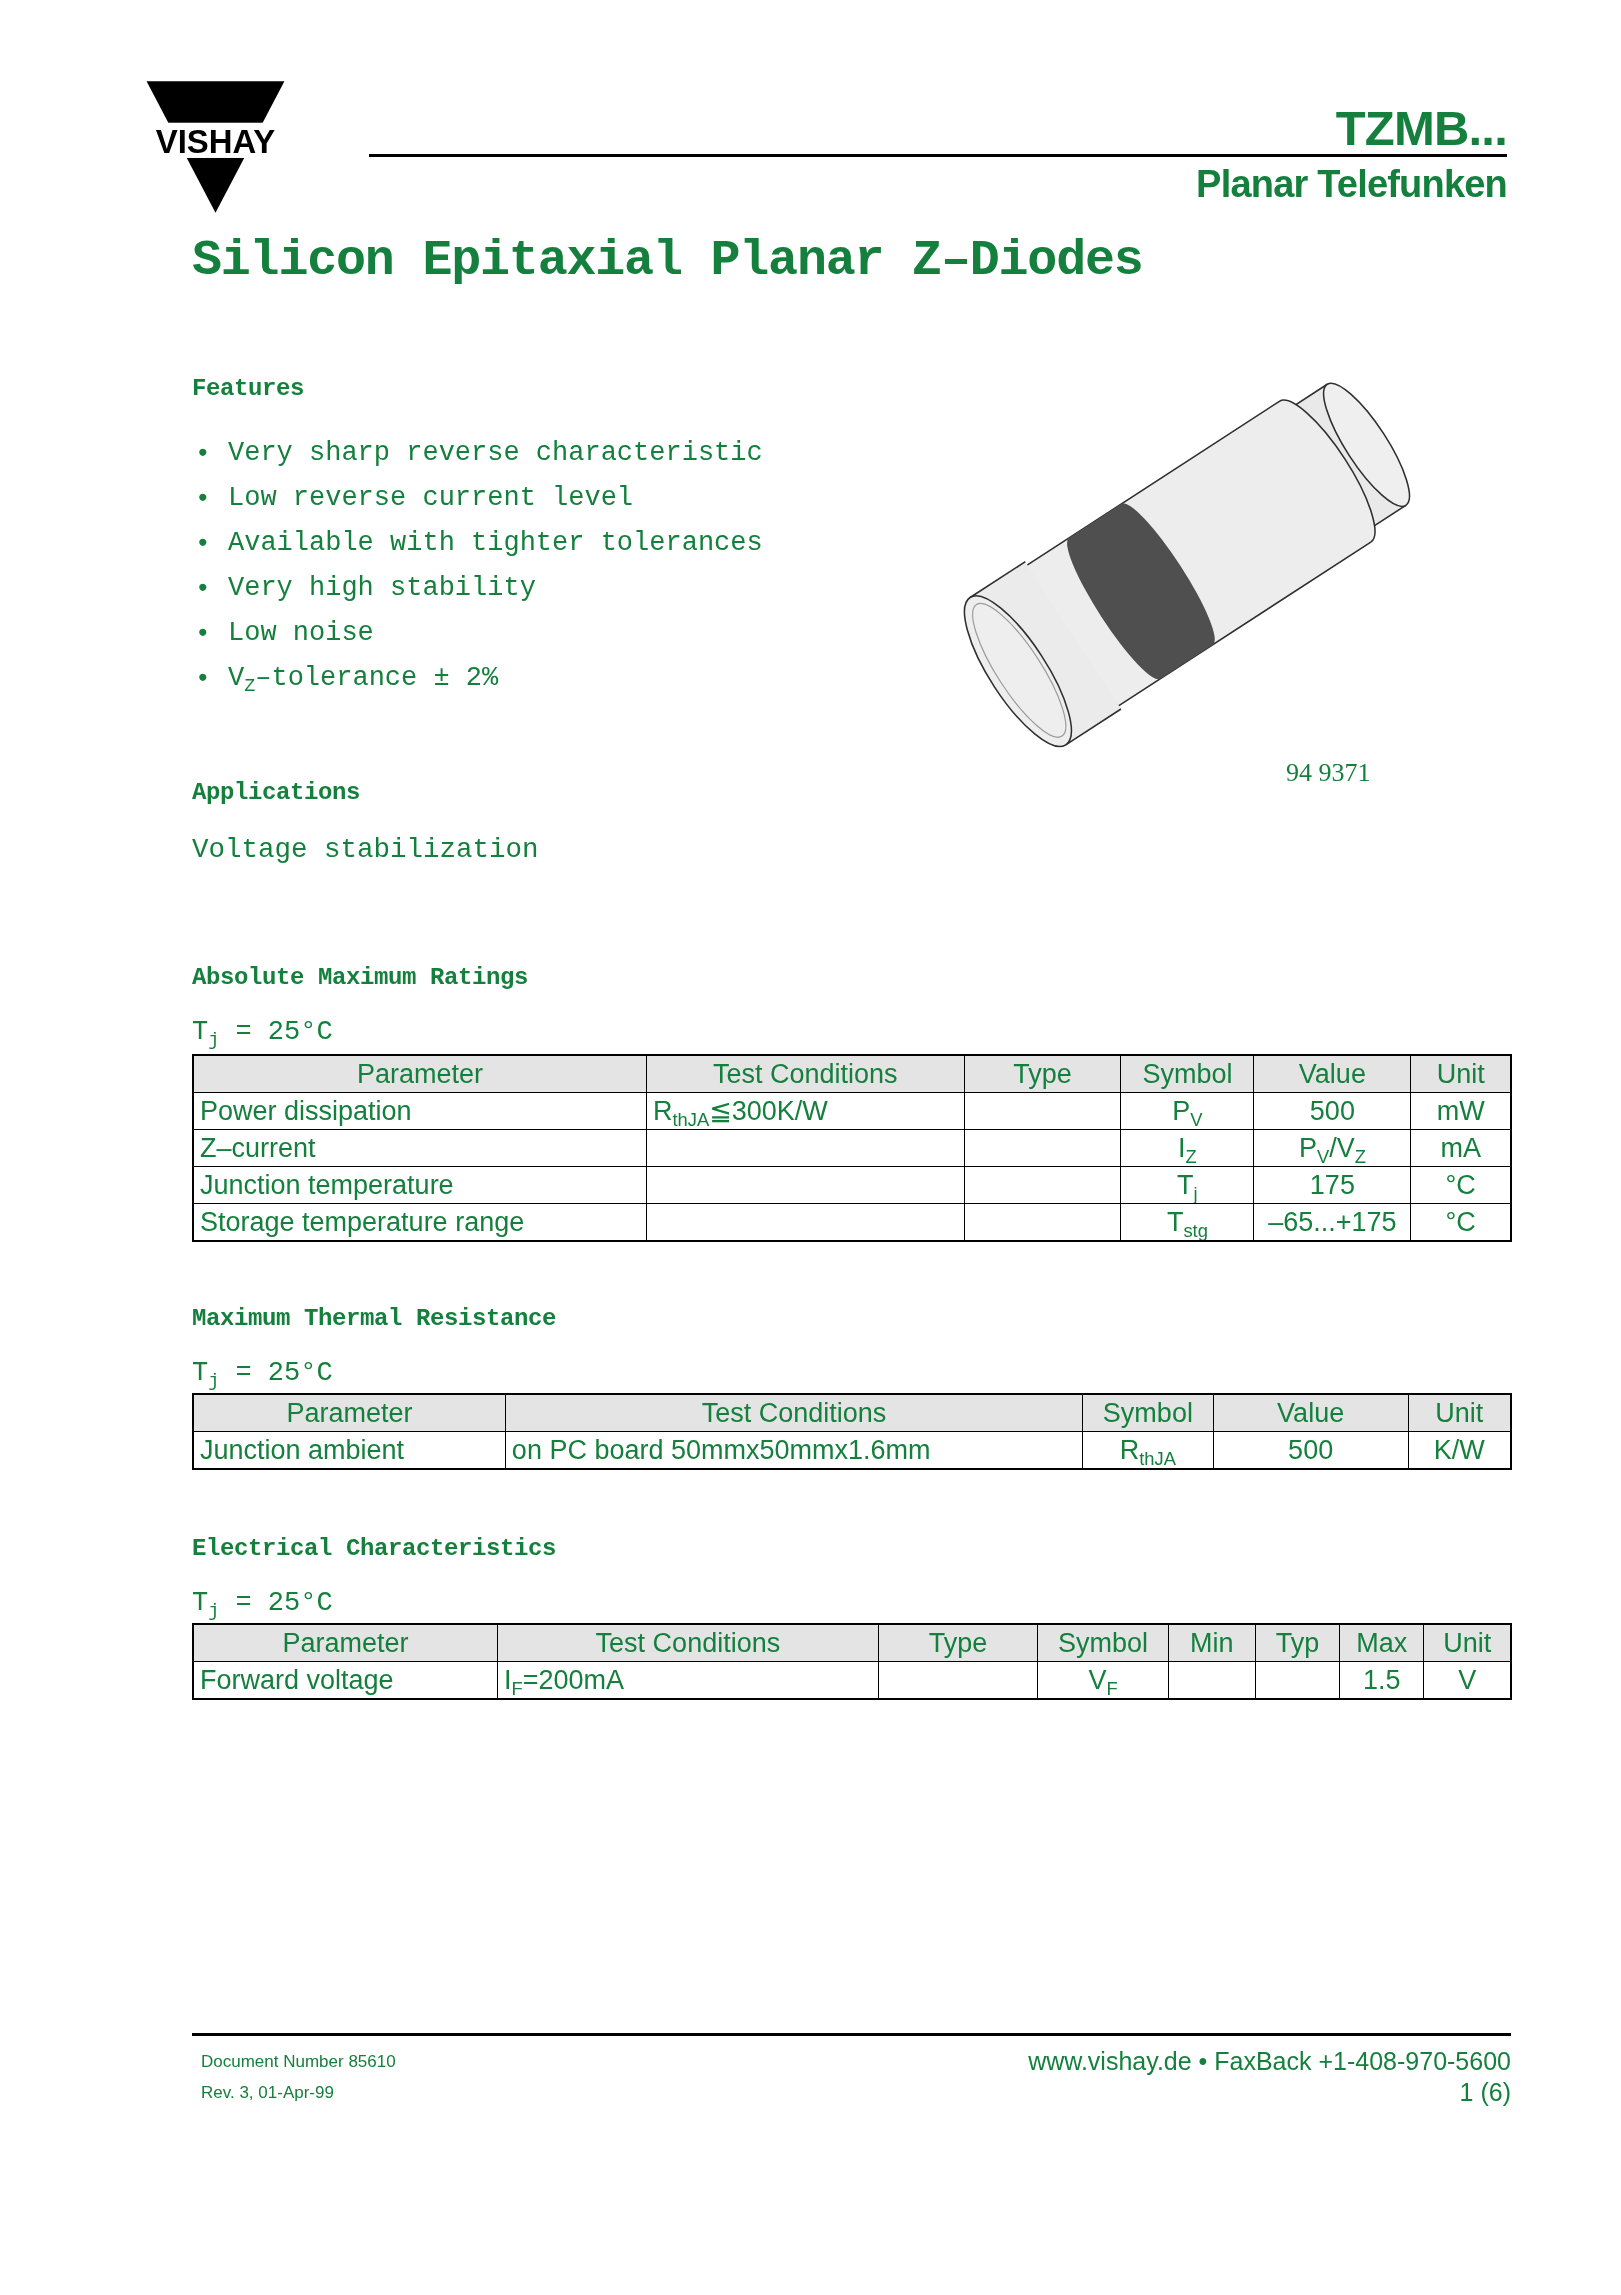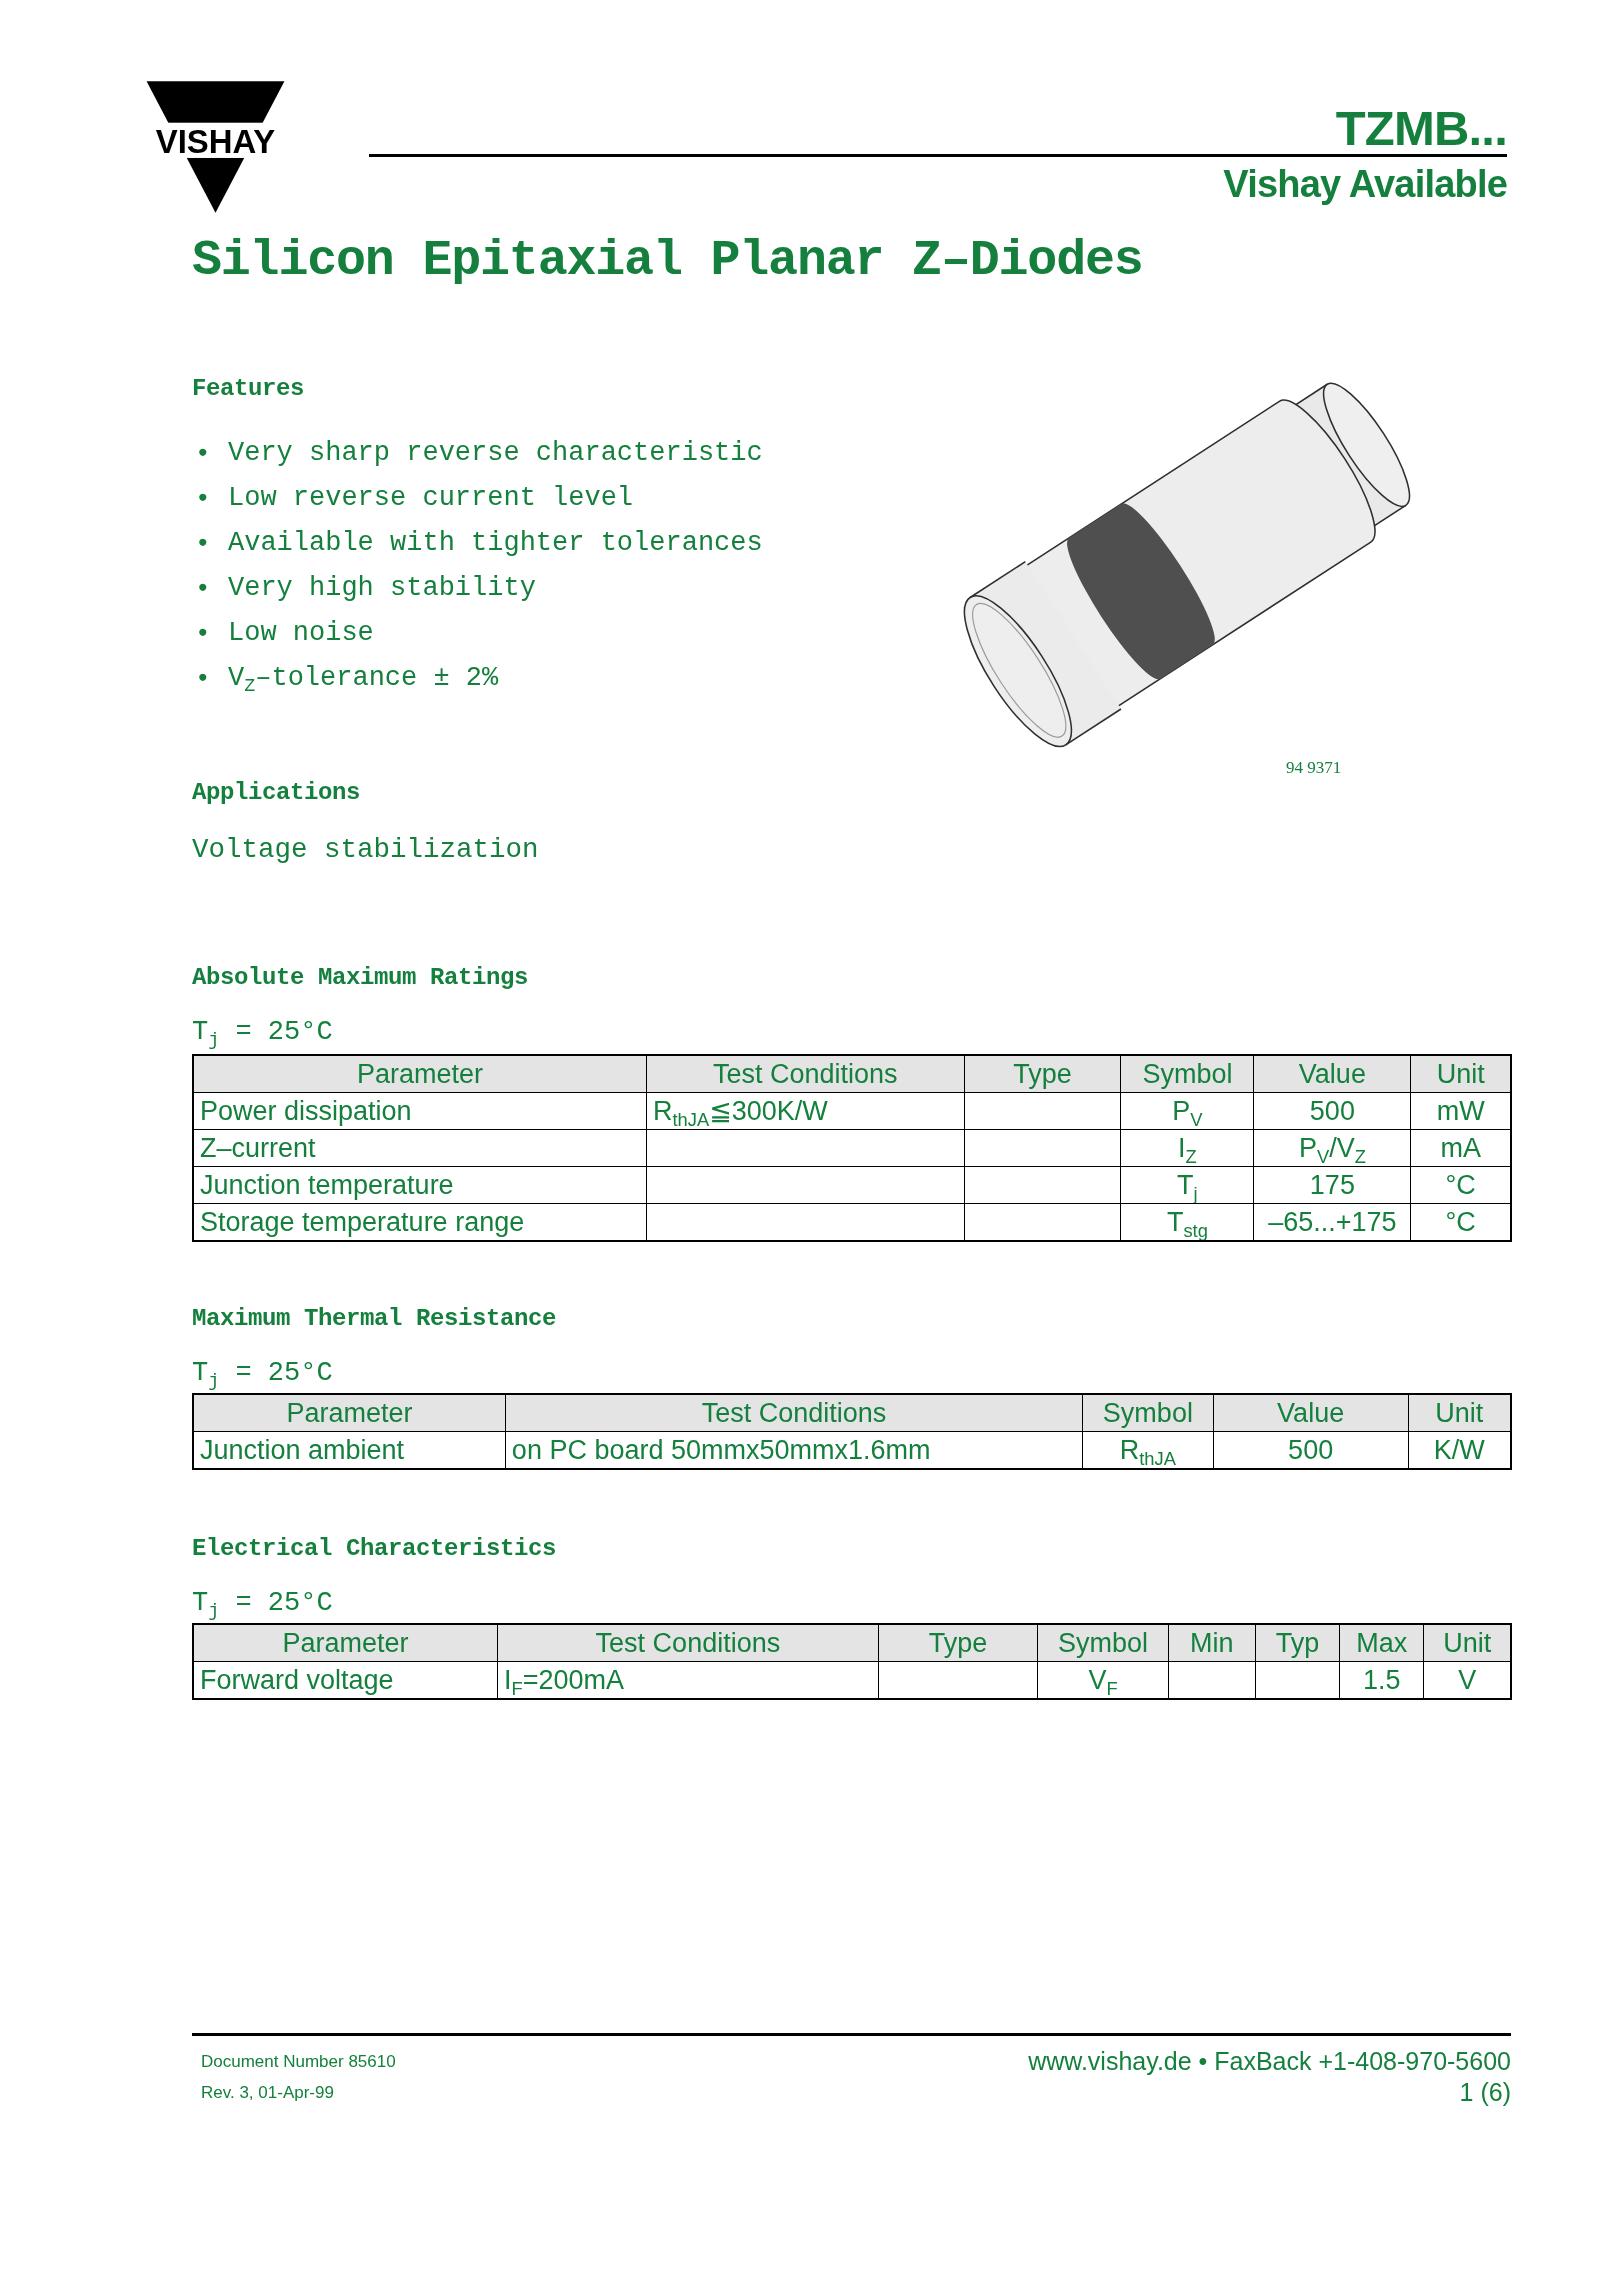--- a/index.html
+++ b/index.html
@@ -23,21 +23,21 @@
 
   h2.sec { font-size:24px; font-weight:bold; letter-spacing:-0.4px; white-space:nowrap; }
   .features-h { left:192px; top:375px; }
   .features-list { position:absolute; left:198px; top:438px; list-style:none; }
   .features-list li { display:flex; align-items:baseline; margin-bottom:15px;
     font-size:27px; white-space:nowrap; }
   .bullet { font-size:16.5px; width:30px; flex:0 0 30px; position:relative; top:-3.1px; }
 
   .diode-svg { position:absolute; left:938px; top:355px; }
   .pkg-caption { position:absolute; left:1286px; top:758px;
-    font-family:"Liberation Serif", serif; font-size:17px; }
+    font-family:"Liberation Serif", serif; font-size:26px; }
 
   .applications-h { left:192px; top:779px; }
   .applications-p { position:absolute; left:192px; top:834px; font-size:27.5px; }
 
   .amr-h { left:192px; top:964px; }
   .cond { position:absolute; font-size:27px; }
   .cond1 { left:192px; top:1017px; }
   .tbl { position:absolute; left:192px; border-collapse:collapse; table-layout:fixed;
     width:1320px; font-size:27px; border:2.4px solid #000; }
   .tbl th, .tbl td { border:1.6px solid #000; height:36px; vertical-align:middle;
@@ -66,21 +66,21 @@
 <div class="page">
 
   <svg class="logo-svg" width="141" height="132" viewBox="0 0 180 168">
     <polygon points="2,0 178,0 90,168" fill="#000000"></polygon>
     <rect x="0" y="53" width="180" height="45" fill="#ffffff"></rect>
     <text x="90" y="92" text-anchor="middle" font-size="42" font-weight="bold" font-family="Liberation Sans, sans-serif" fill="#000000">VISHAY</text>
   </svg>
 
   <div class="part-number">TZMB...</div>
   <div class="header-rule"></div>
-  <div class="company-name">Vishay Available</div>
+  <div class="company-name">Planar Telefunken</div>
 
   <h1 class="page-title">Silicon Epitaxial Planar Z–Diodes</h1>
 
   <h2 class="sec abs features-h">Features</h2>
   <ul class="features-list">
       <li>
         <span class="bullet">●</span>
         <span>Very sharp reverse characteristic</span>
       </li>
       <li>

